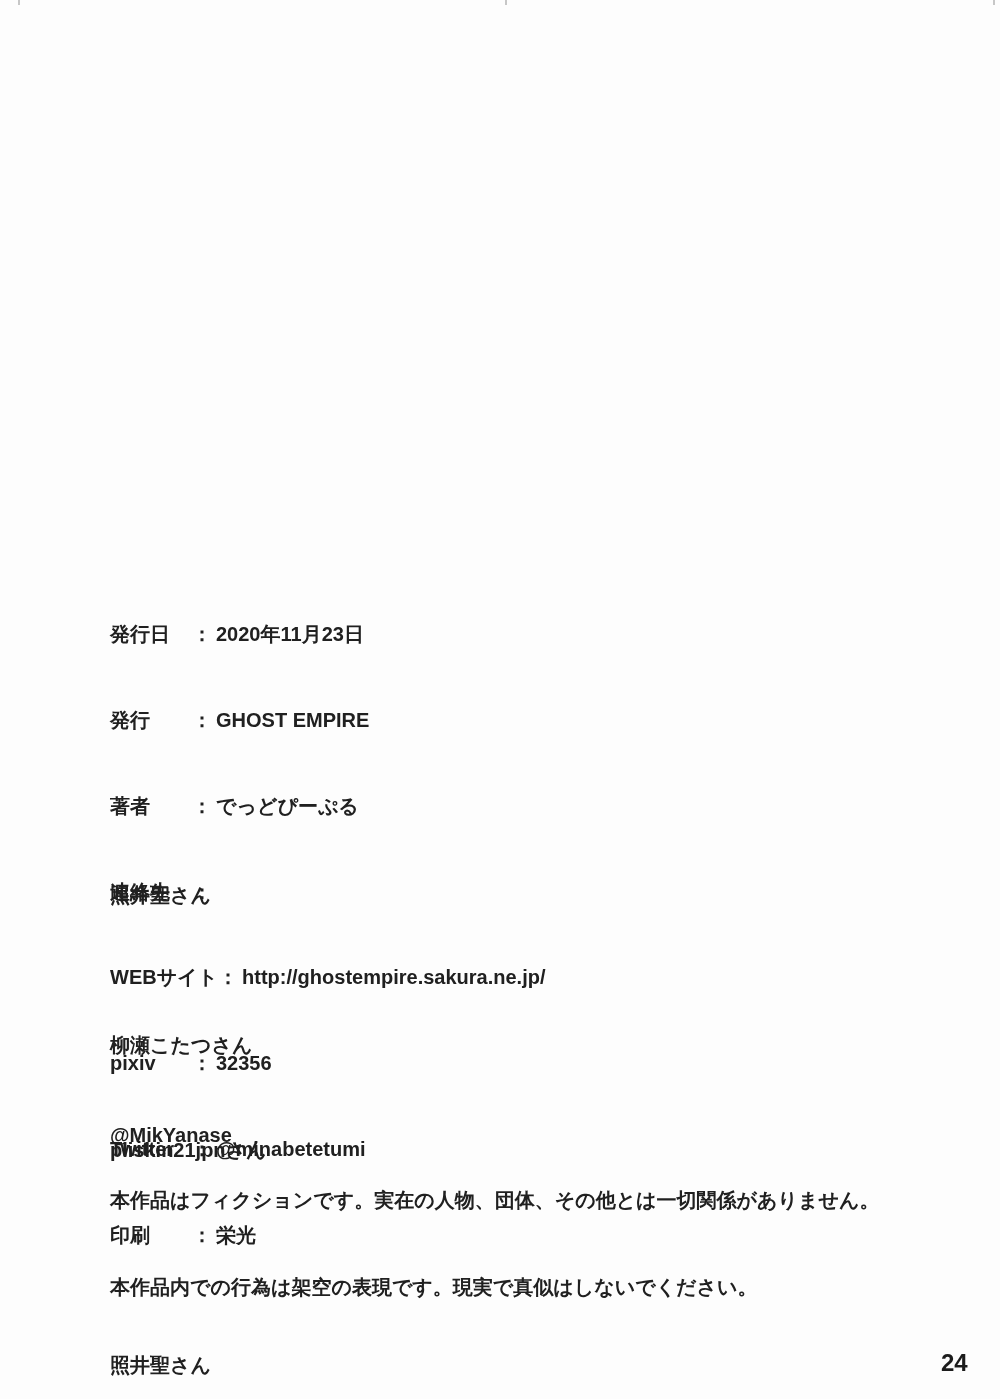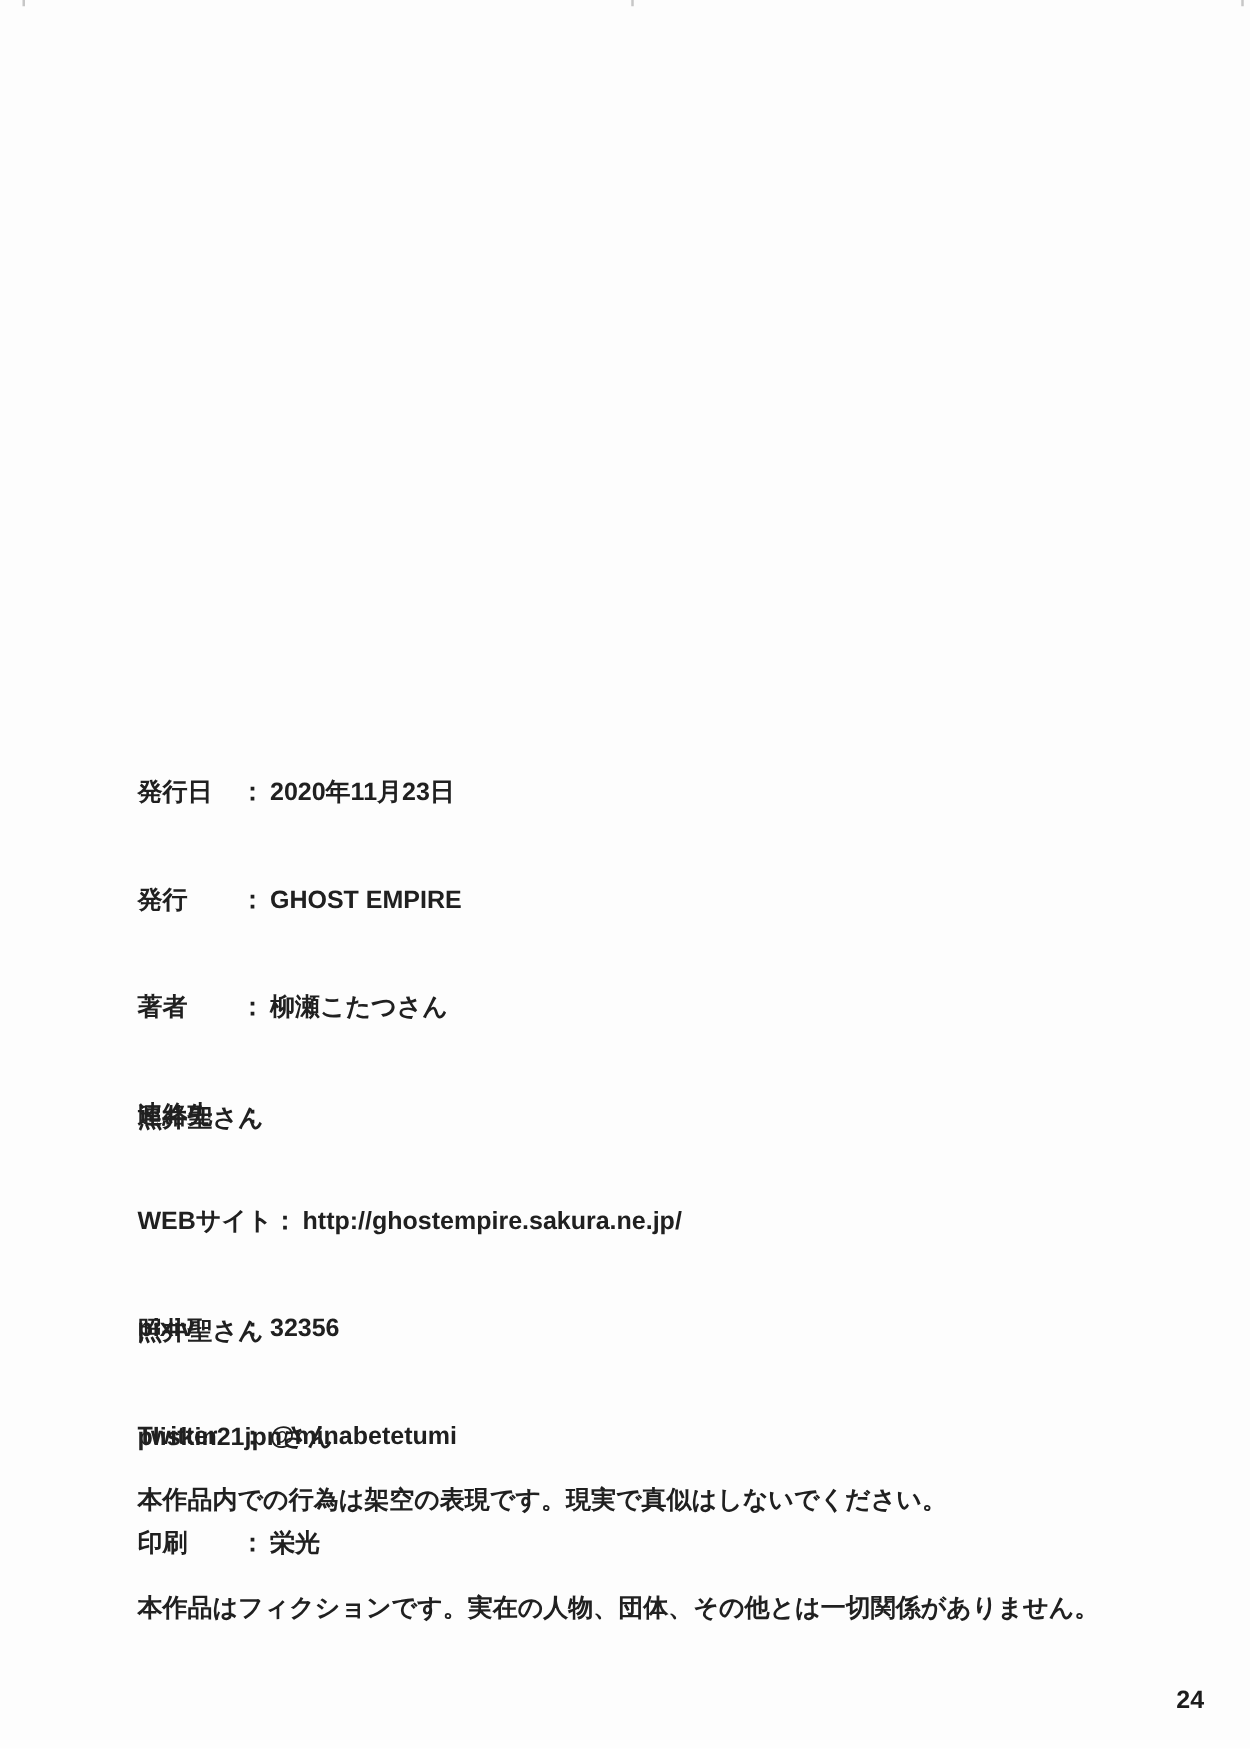--- a/index.html
+++ b/index.html
@@ -37,21 +37,21 @@
   .logo-block { top: 1015px; line-height: 30px; }
 
   
   .disclaimer-block { top: 1128px; line-height: 29px; }
 
   
   .page-number {
     position: absolute;
     top: 1349px;
     left: 941px;
-    font-size: 20px;
+    font-size: 24px;
     font-weight: 600;
     color: #1c1c1c;
   }
 
   
   .scan-mark {
     position: absolute;
     top: 0;
     width: 2px;
     height: 5px;
@@ -72,54 +72,58 @@
   <span class="scan-mark m3"></span>
 
   <div class="block pub-block">
     <div class="pub-line">
       <span class="pub-label">発行日</span><span class="pub-colon">：</span><span class="pub-value">2020年11月23日</span>
     </div>
     <div class="pub-line">
       <span class="pub-label">発行</span><span class="pub-colon">：</span><span class="pub-value">GHOST EMPIRE</span>
     </div>
     <div class="pub-line">
-      <span class="pub-label">著者</span><span class="pub-colon">：</span><span class="pub-value">柳瀬こたつさん</span>
+      <span class="pub-label">著者</span><span class="pub-colon">：</span><span class="pub-value">でっどぴーぷる</span>
     </div>
     <div class="pub-line">
       <span class="pub-label">連絡先</span><span class="pub-colon">：</span>
     </div>
     <div class="pub-line">
       <span class="pub-label">WEBサイト</span><span class="pub-colon">：</span><span class="pub-value">http://ghostempire.sakura.ne.jp/</span>
     </div>
     <div class="pub-line">
       <span class="pub-label">pixiv</span><span class="pub-colon">：</span><span class="pub-value">32356</span>
     </div>
     <div class="pub-line">
       <span class="pub-label">Twitter</span><span class="pub-colon">：</span><span class="pub-value">@minabetetumi</span>
     </div>
     <div class="pub-line">
       <span class="pub-label">印刷</span><span class="pub-colon">：</span><span class="pub-value">栄光</span>
     </div>
   </div>
 
   <div class="block guest-block">
     <div>照井聖さん</div>
+    <div>
+      <div>柳瀬こたつさん</div>
+      <div>@MikYanase</div>
+    </div>
     <div class="guest-entry-2">
       <div>照井聖さん</div>
       
     </div>
   </div>
 
   <div class="block logo-block">
     <div>
       <div>pliskin21jpnさん</div>
     </div>
   </div>
 
   <div class="block disclaimer-block">
+    <div>本作品はフィクションです。実在の人物、団体、その他とは一切関係がありません。</div>
     <div>本作品内での行為は架空の表現です。現実で真似はしないでください。</div>
-    <div>本作品はフィクションです。実在の人物、団体、その他とは一切関係がありません。</div>
     
   </div>
 
   <div class="page-number">24</div>
 
 </div>
 
 </body></html>

